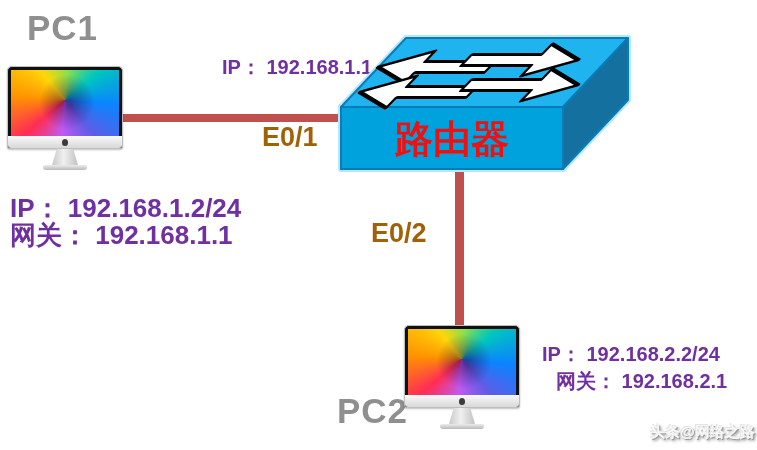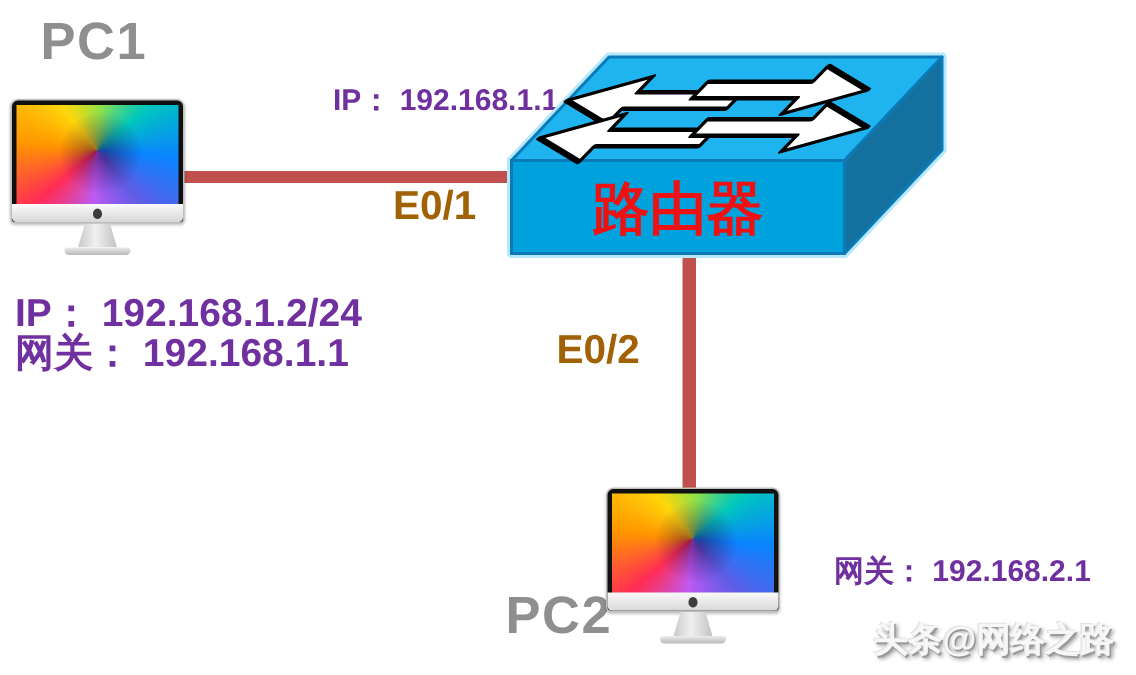--- a/index.html
+++ b/index.html
@@ -42,21 +42,21 @@
   }
   .imac-foot{
     margin:0 auto;width:44px;height:5px;border-radius:2px 2px 3px 3px;
     background:linear-gradient(#ececec,#b9b9b9);
   }
   
   #router-svg{position:absolute;left:328px;top:28px;z-index:2;}
   .router-title-svg{font-family:"Liberation Sans","DejaVu Sans",sans-serif;}
   
   .watermark{
-    right:14px;bottom:8px;font-size:23px;font-weight:bold;white-space:nowrap;
+    right:2px;bottom:8px;font-size:15px;font-weight:bold;white-space:nowrap;
     color:#f7f7f7;
     text-shadow:-1px -1px 0 #e3e3e3, 1px 1px 0 #9a9a9a, 2px 2px 3px #8c8c8c;
   }
 </style>
 </head>
 <body>
 
 <div id="stage">
 
   <div class="abs link" style="left:100px;top:114px;width:245px;height:8px;"></div>
@@ -110,17 +110,18 @@
     <div class="imac-display">
       <div class="imac-screen"></div>
       <div class="imac-chin">
         <span class="apple-logo"></span>
       </div>
     </div>
     <div class="imac-neck"></div>
     <div class="imac-foot"></div>
   </div>
 
+  <div class="abs purple" style="left:542px;top:342px;">IP： 192.168.2.2/24</div>
   <div class="abs purple" style="left:542px;top:369px;margin-left:14px;">网关： 192.168.2.1</div>
 
   <div class="abs watermark">头条@网络之路</div>
 
 </div>
 
 </body></html>

